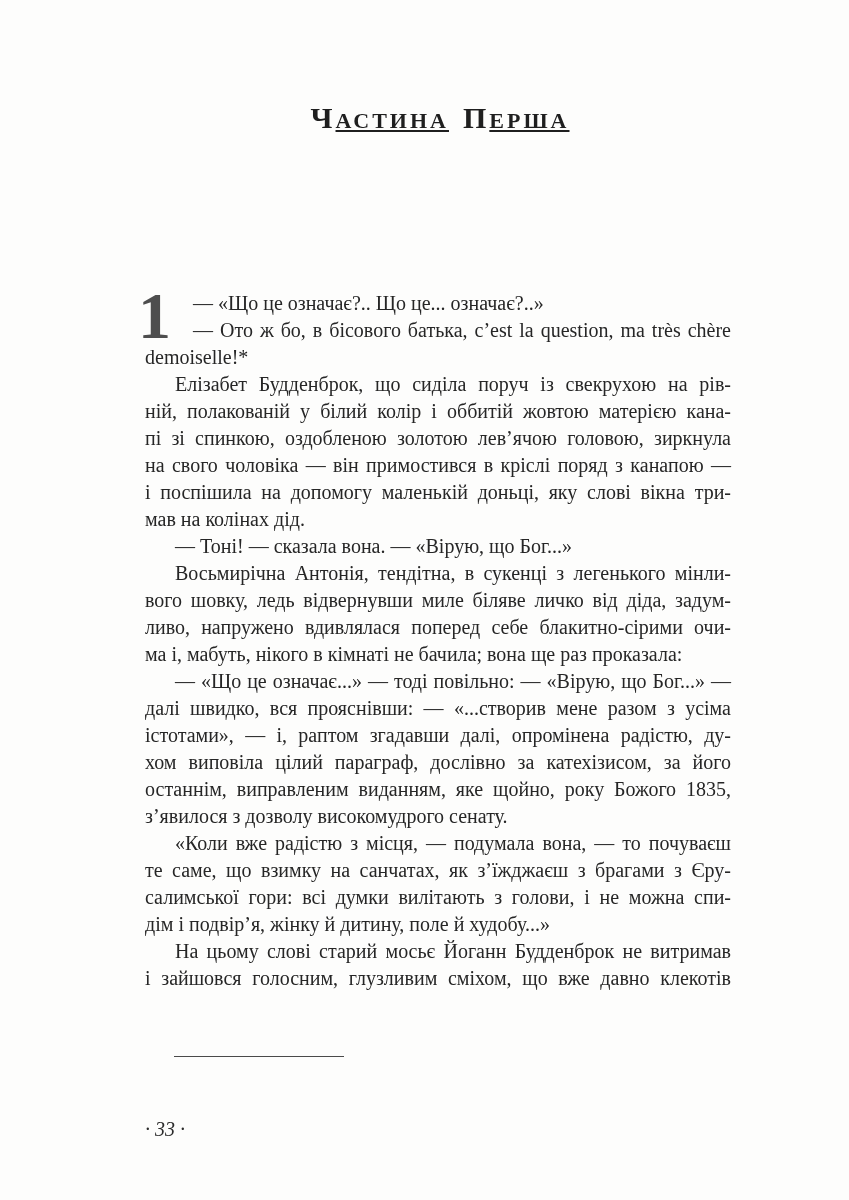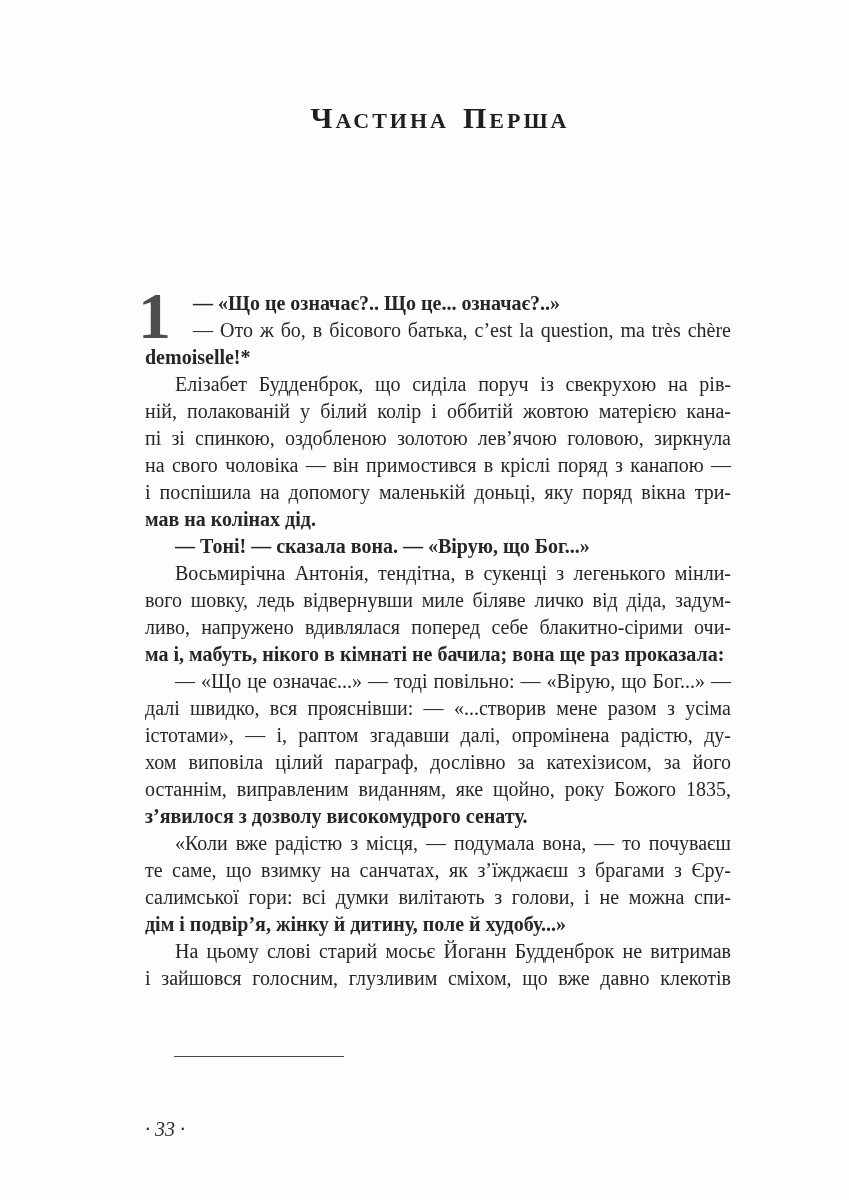--- a/index.html
+++ b/index.html
@@ -12,34 +12,34 @@
   .page{position:absolute;inset:0;}
 
   
   .heading{
     position:absolute;left:145px;top:98px;width:590px;height:40px;
     text-align:center;line-height:38px;margin:0;
     font-weight:700;color:#1f1f1f;letter-spacing:3px;
     font-family:"Liberation Serif", serif;
   }
   .heading .hb{font-size:30px;}
-  .heading .hs{font-size:22px;}
+  .heading .hs{font-size:22px;text-decoration:underline;}
   .heading .w2{margin-left:14px;}
 
   
   .bodytext{
     position:absolute;left:145px;top:290px;width:586px;
     font-size:20px;
   }
   .ln{
     height:27px;line-height:27px;
     text-align:justify;text-align-last:justify;-moz-text-align-last:justify;
     white-space:normal;
   }
-  .ln.end{text-align-last:left;font-weight:bold;-moz-text-align-last:left;}
+  .ln.end{text-align-last:left;-moz-text-align-last:left;}
   .ln.cap{padding-left:48px;}
   .ln.ind{text-indent:30px;}
 
   
   .dropcap{
     position:absolute;left:-7px;top:4px;
     font-size:66px;line-height:44px;font-weight:700;color:#4e4e4e;
     font-family:"Liberation Serif", serif;
   }
 
@@ -73,21 +73,21 @@
   <div class="bodytext">
     <div class="dropcap">1</div>
     <div>
         <div class="ln cap end">— «Що це означає?.. Що це... означає?..»</div>
         <div class="ln cap">— Ото ж бо, в бісового батька, c’est la question, ma très chère</div>
         <div class="ln end">demoiselle!*</div>
         <div class="ln ind">Елізабет Будденброк, що сиділа поруч із свекрухою на рів-</div>
         <div class="ln">ній, полакованій у білий колір і оббитій жовтою матерією кана-</div>
         <div class="ln">пі зі спинкою, оздобленою золотою лев’ячою головою, зиркнула</div>
         <div class="ln">на свого чоловіка — він примостився в кріслі поряд з канапою —</div>
-        <div class="ln">і поспішила на допомогу маленькій доньці, яку поряд вікна три-</div>
+        <div class="ln">і поспішила на допомогу маленькій доньці, яку слові вікна три-</div>
         <div class="ln end">мав на колінах дід.</div>
         <div class="ln ind end">— Тоні! — сказала вона. — «Вірую, що Бог...»</div>
         <div class="ln ind">Восьмирічна Антонія, тендітна, в сукенці з легенького мінли-</div>
         <div class="ln">вого шовку, ледь відвернувши миле біляве личко від діда, задум-</div>
         <div class="ln">ливо, напружено вдивлялася поперед себе блакитно-сірими очи-</div>
         <div class="ln end">ма і, мабуть, нікого в кімнаті не бачила; вона ще раз проказала:</div>
         <div class="ln ind">— «Що це означає...» — тоді повільно: — «Вірую, що Бог...» —</div>
         <div class="ln">далі швидко, вся прояснівши: — «...створив мене разом з усіма</div>
         <div class="ln">істотами», — і, раптом згадавши далі, опромінена радістю, ду-</div>
         <div class="ln">хом виповіла цілий параграф, дослівно за катехізисом, за його</div>

